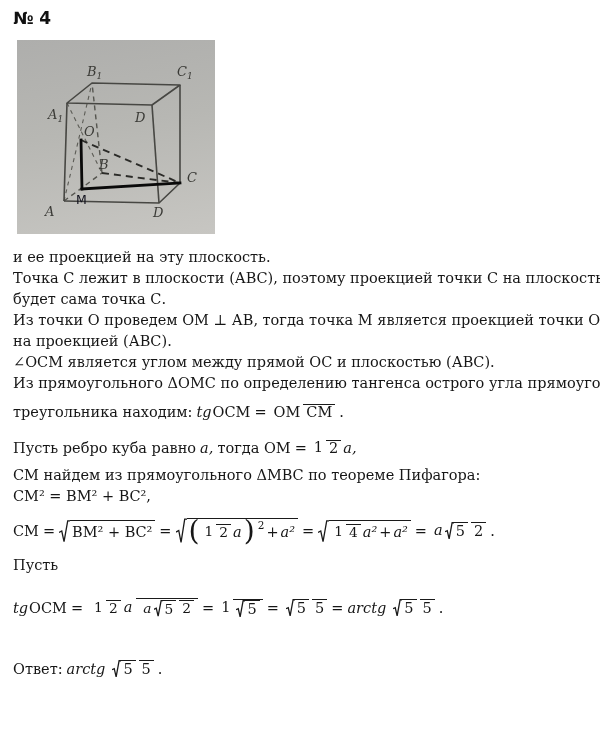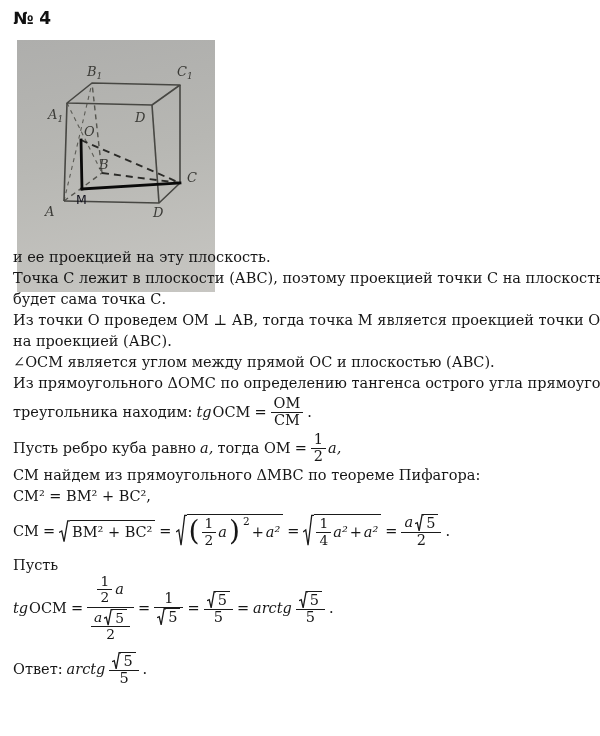--- a/index.html
+++ b/index.html
@@ -5,36 +5,36 @@
   html,body{margin:0;padding:0;background:#ffffff;}
   .page{
     position:relative;width:600px;height:736px;overflow:hidden;background:#ffffff;
     font-family:"DejaVu Serif","DejaVu Sans",serif;color:#161616;
   }
   .task{
     position:absolute;left:13px;top:8px;
     font-family:"DejaVu Sans","Liberation Sans",sans-serif;font-weight:bold;font-size:17px;color:#111;
   }
   .photo{
-    position:absolute;left:17px;top:40px;width:198px;height:252px;
+    position:absolute;left:17px;top:40px;width:198px;height:194px;
     background:linear-gradient(170deg,#aeaeac 0%,#b7b7b3 45%,#c7c6c2 100%);
   }
   .photo svg{display:block;width:198px;height:200px;}
   .lbl{font-family:"DejaVu Serif",serif;font-style:italic;font-size:13px;fill:#3a3a36;}
   .lbl .sub{font-size:9px;}
   .lblM{font-family:"DejaVu Sans","Liberation Sans",sans-serif;font-size:12.5px;fill:#10101c;}
   .text{
     position:absolute;left:13px;top:247px;width:581px;
     font-size:14.5px;line-height:21px;
   }
   .line{white-space:nowrap;}
   .mrow{display:flex;align-items:center;column-gap:4px;white-space:nowrap;}
   .nrow{display:inline-flex;align-items:flex-start;column-gap:2px;}
   .it{font-style:italic;}
-  .frac{display:inline-flex;flex-direction:column;line-height:1.1;text-align:center;}
+  .frac{display:inline-flex;line-height:1.1;text-align:center;}
   .frac>.num,.frac>.den{display:flex;justify-content:center;align-items:center;padding:0 3px;column-gap:2px;}
   .frac>.den{border-top:1.3px solid #1a1a1a;}
   .inner{font-size:0.95em;}
   .bigfrac{line-height:1.05;}
   .bigfrac>.num,.bigfrac>.den{padding:1px 4px;column-gap:3px;}
   .sqrt{position:relative;display:inline-flex;padding-left:11px;}
   .sqrt>svg{position:absolute;left:0;top:0;width:11px;height:100%;}
   .sqrt>.radicand{display:inline-flex;align-items:center;column-gap:2px;
     border-top:1.4px solid #1a1a1a;padding:1px 3px 0 2px;}
   .s-sm{padding-left:9px;}

